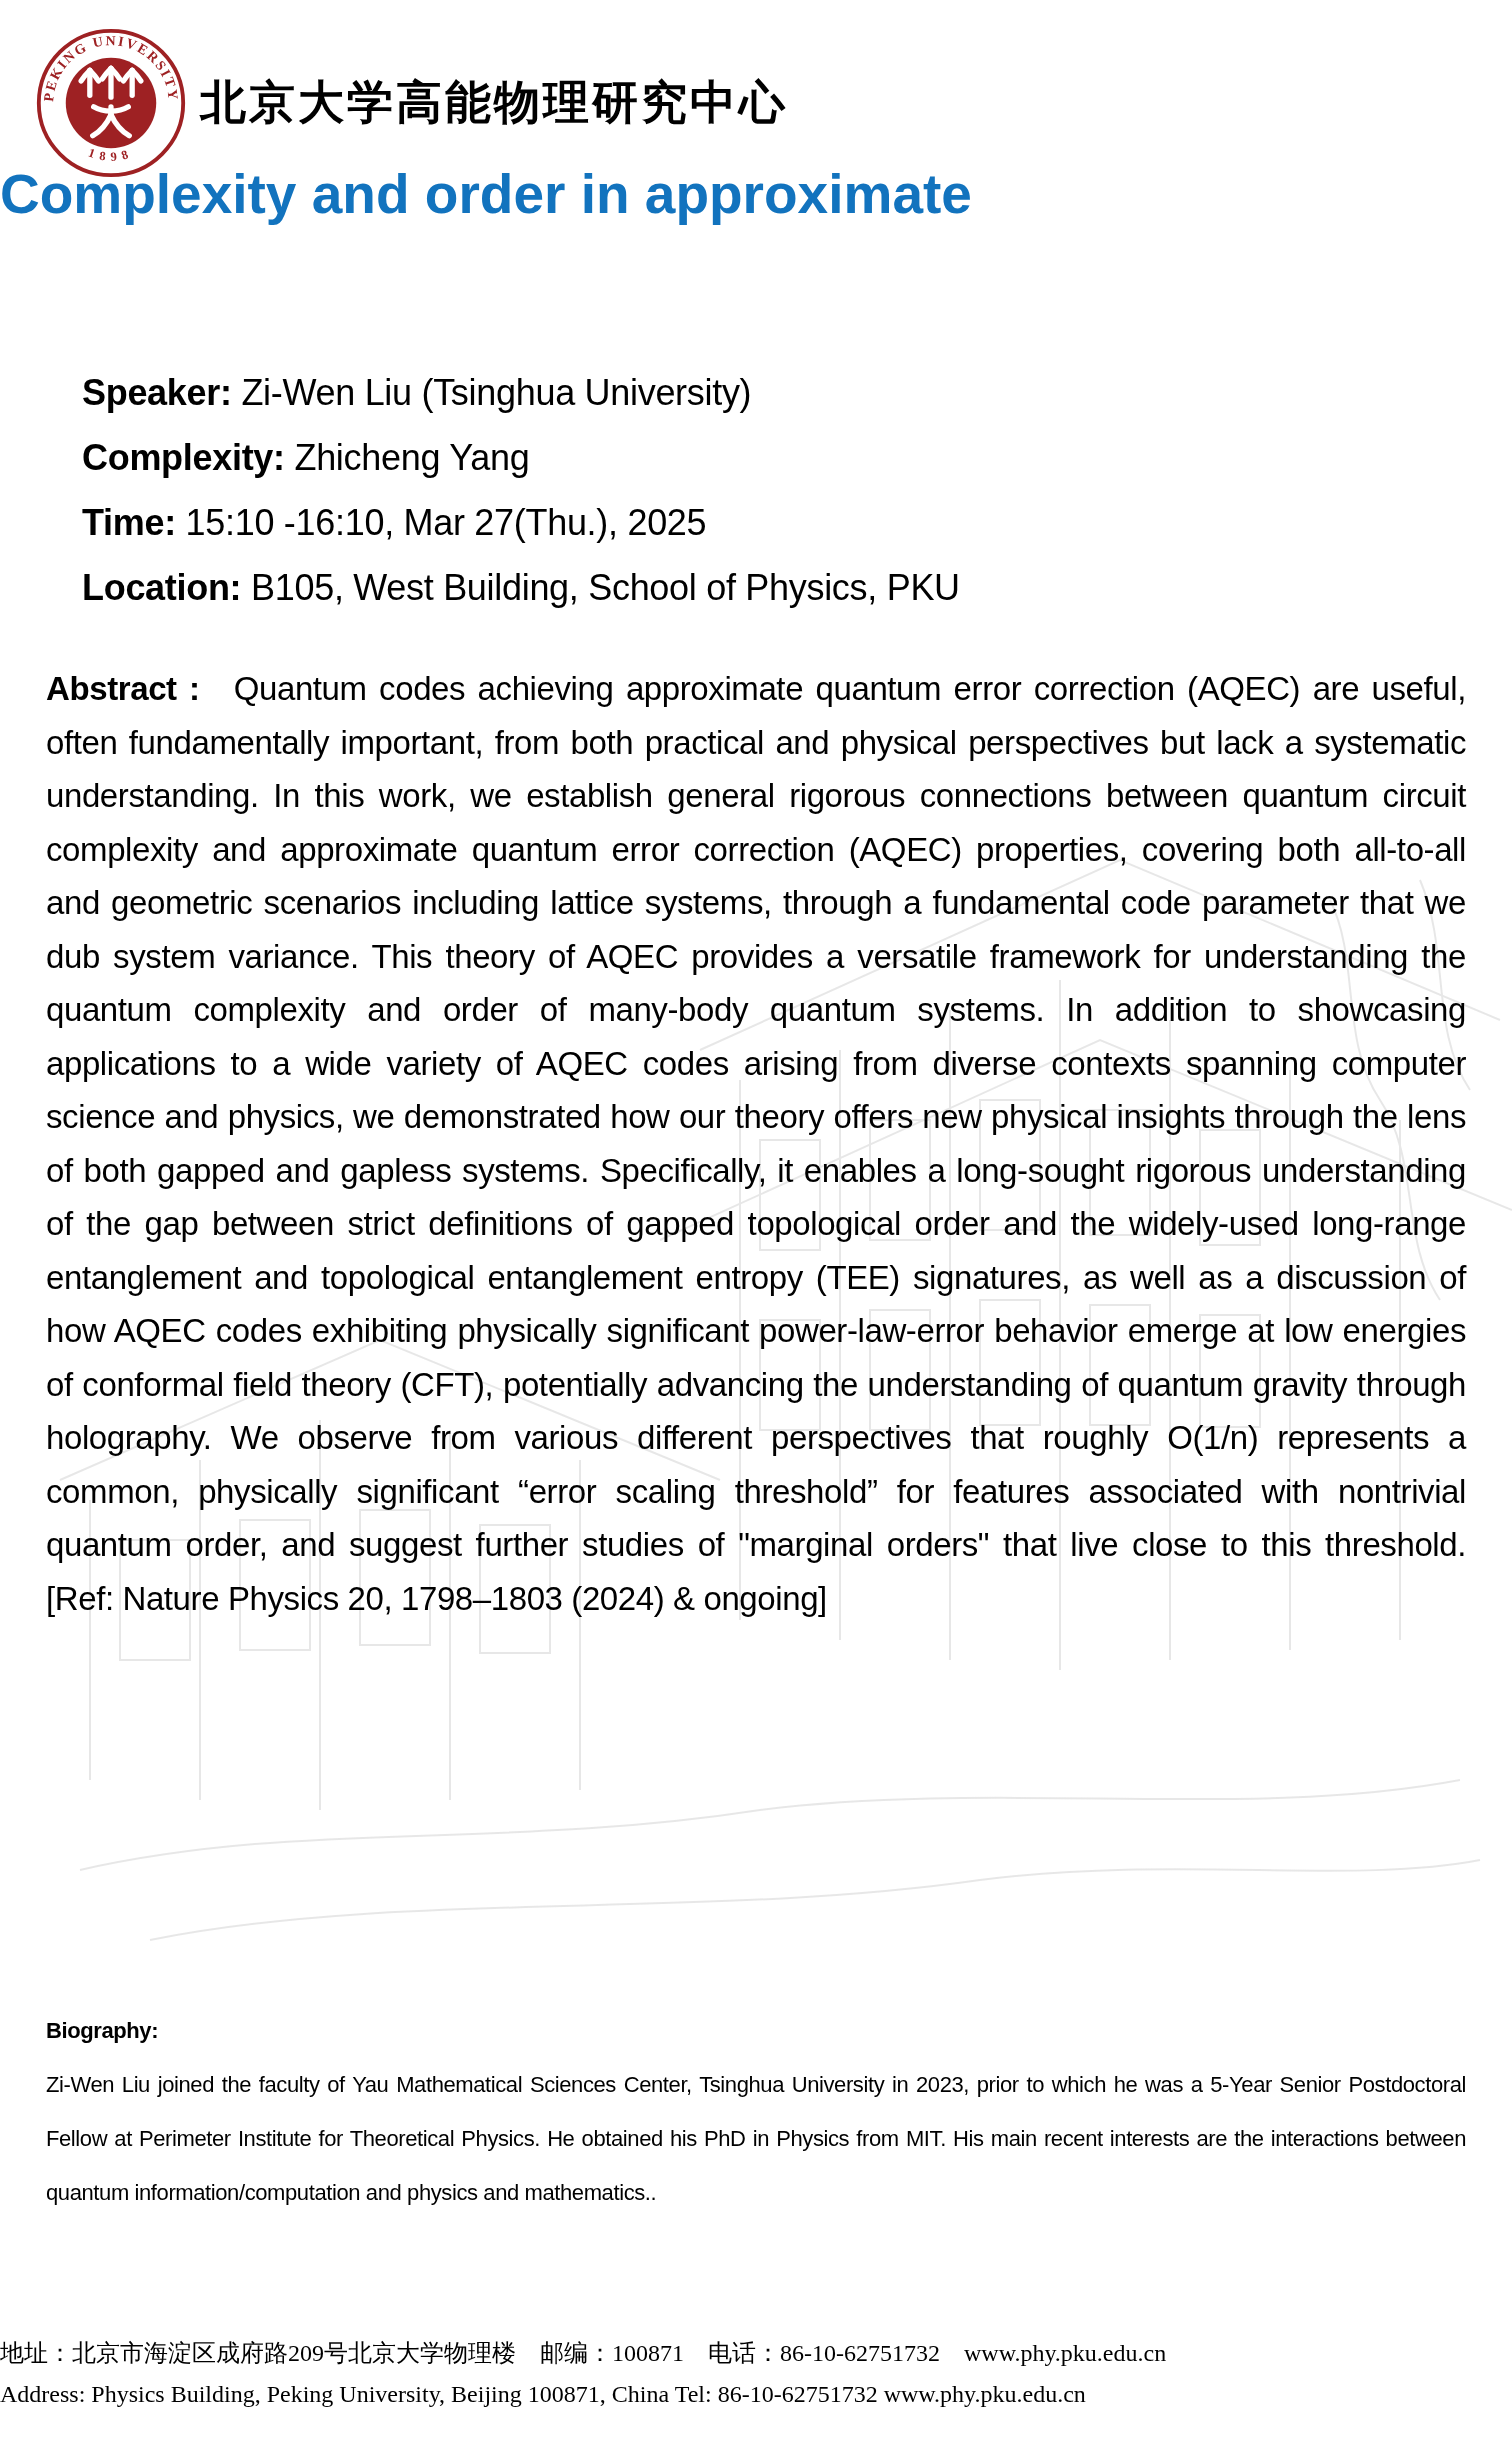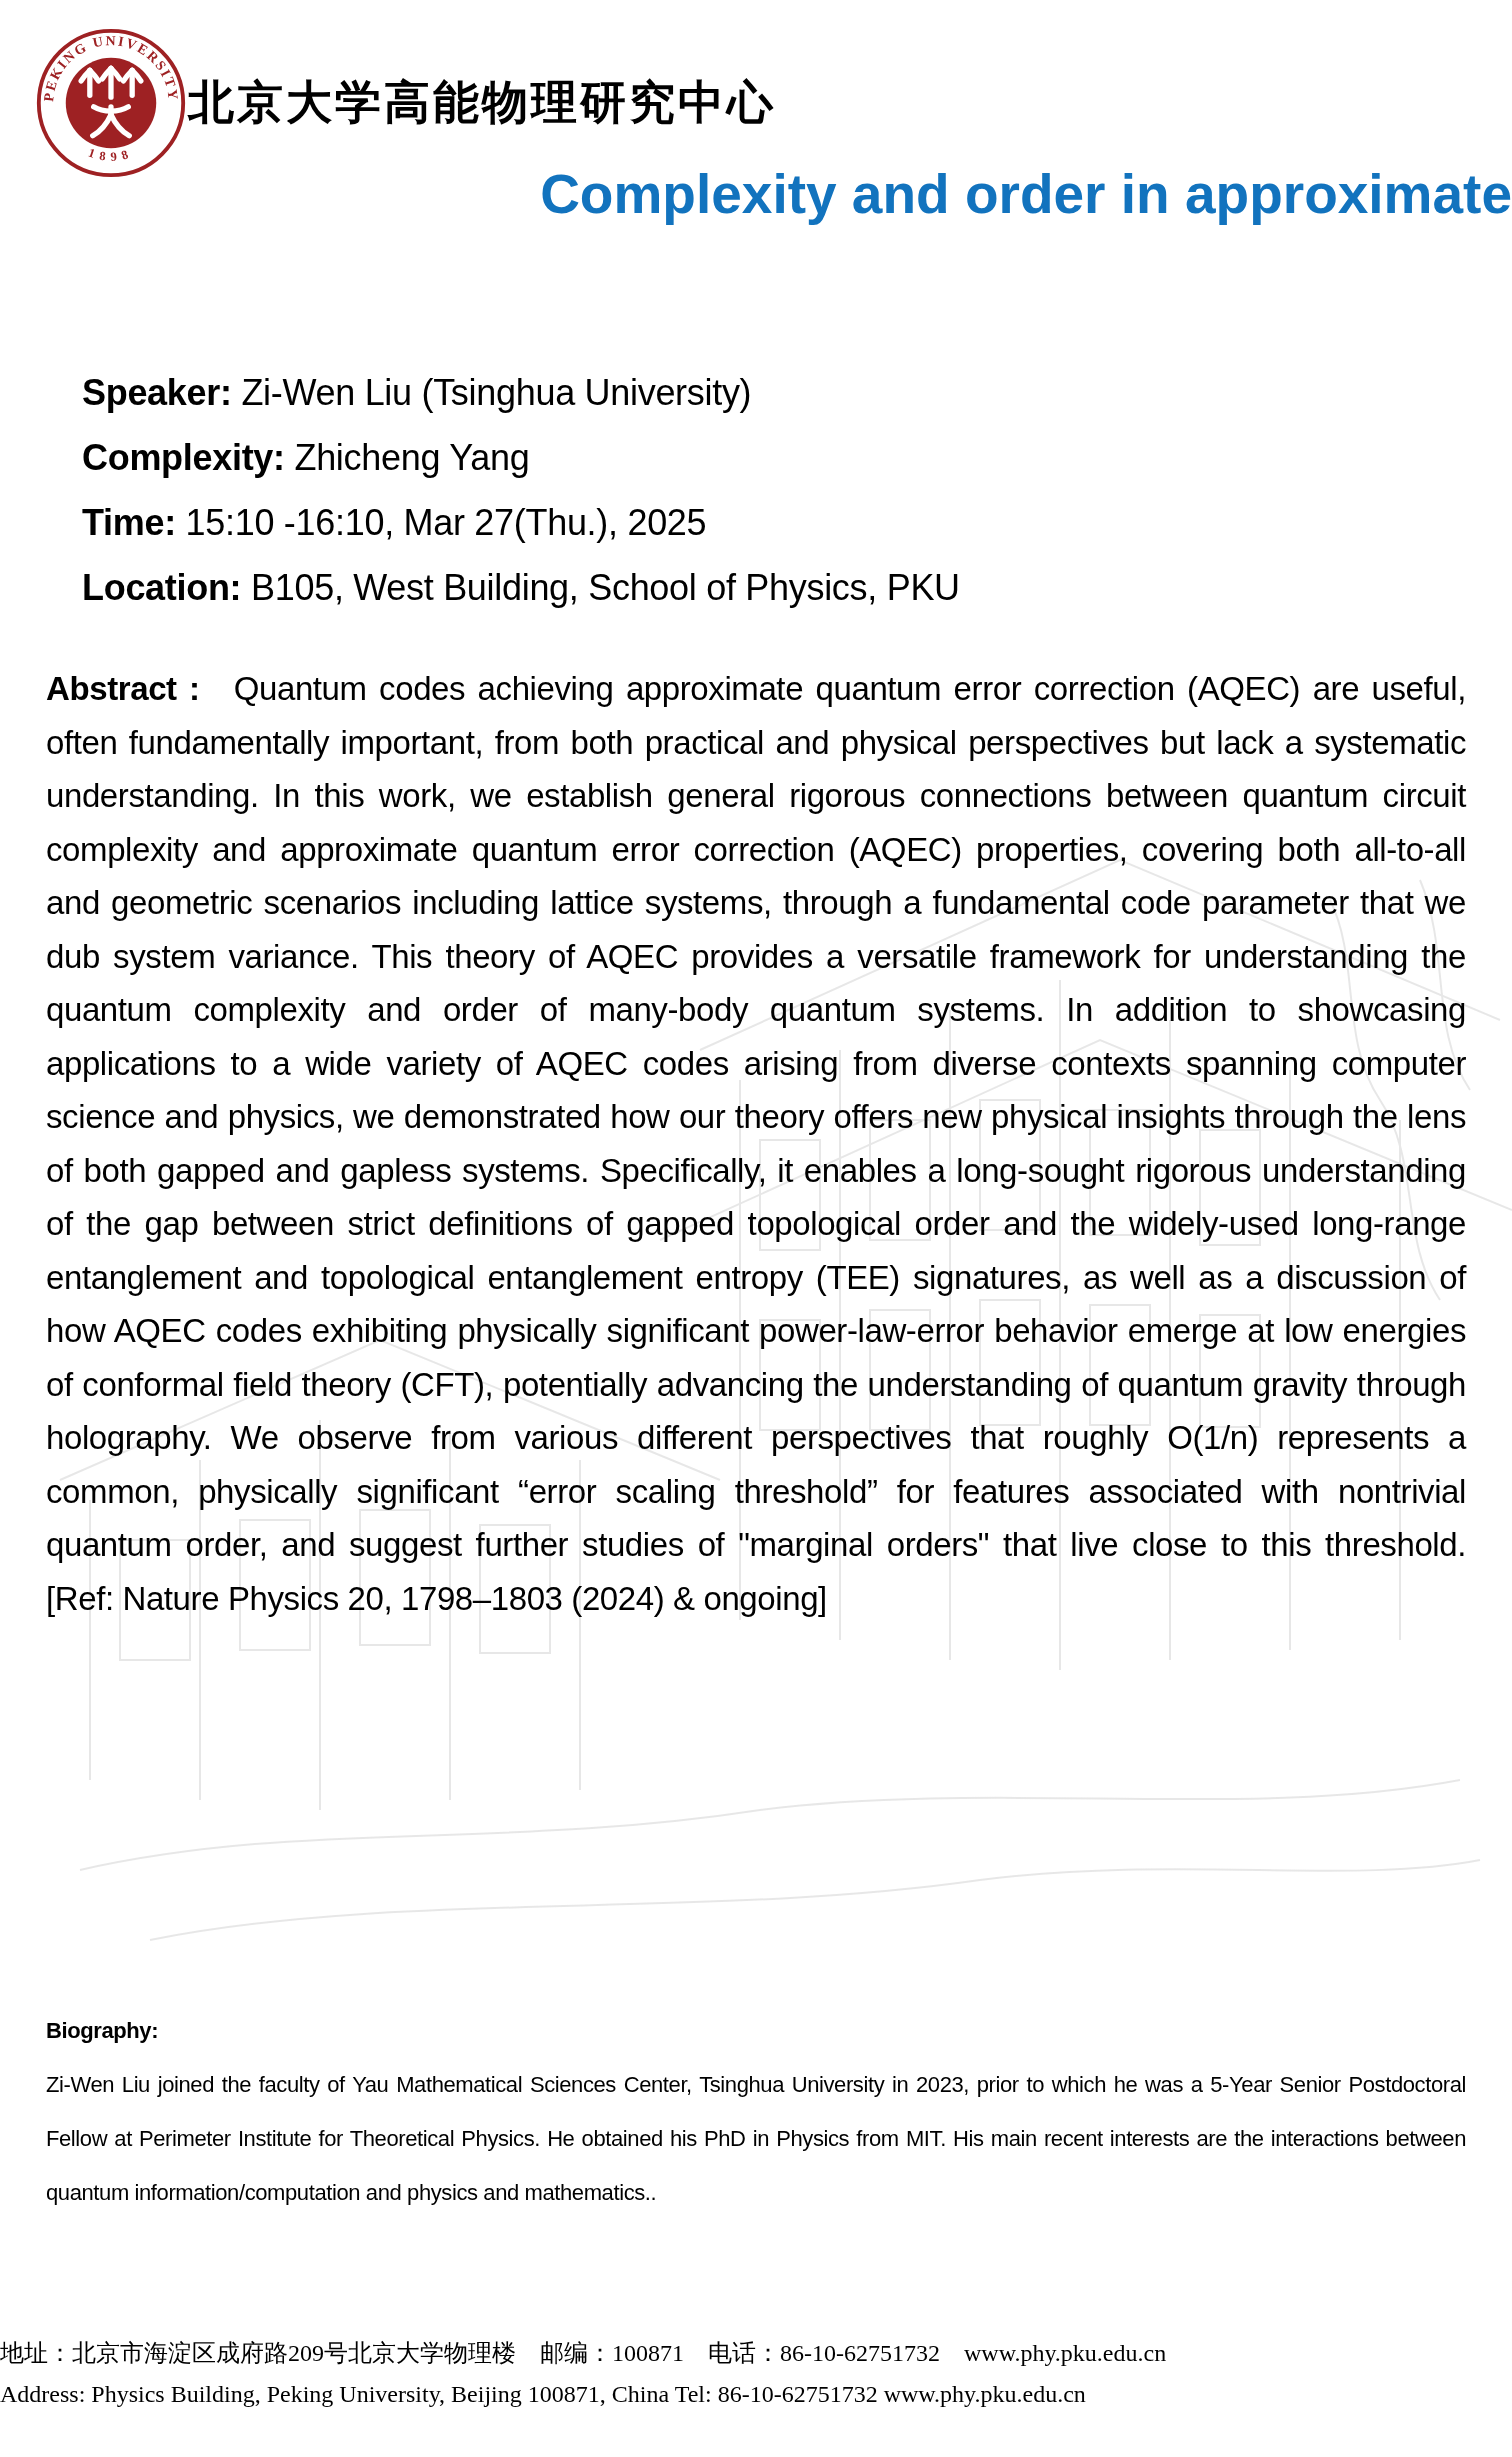--- a/index.html
+++ b/index.html
@@ -21,27 +21,27 @@
   .content { position: relative; z-index: 1; }
 
   
   .header {
     position: absolute; top: 26px; left: 34px;
     display: flex; align-items: center;
   }
   .logo-wrap { width: 154px; height: 154px; flex: 0 0 auto; }
   .org-name {
     font-size: 46px; font-weight: 600; letter-spacing: 3px;
-    white-space: nowrap;
+    margin-left: 12px; white-space: nowrap;
   }
 
   
   .title {
     position: absolute; top: 150px; left: 0; width: 100%;
-    text-align: right;
+    text-align: left;
     color: #1273be;
     font-size: 55px; font-weight: bold; line-height: 88px;
     letter-spacing: 0px;
   }
 
   
   .meta {
     position: absolute; top: 360px; left: 82px;
     font-size: 36px; line-height: 65px;
     letter-spacing: -0.3px;

